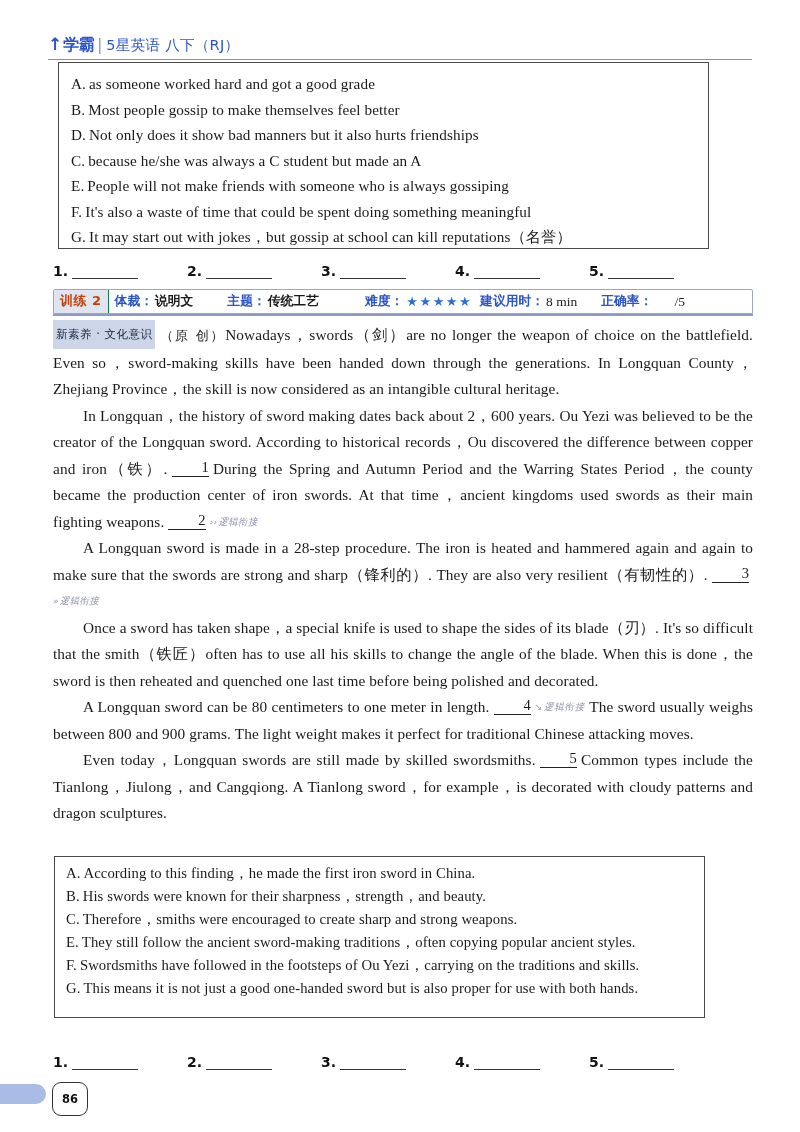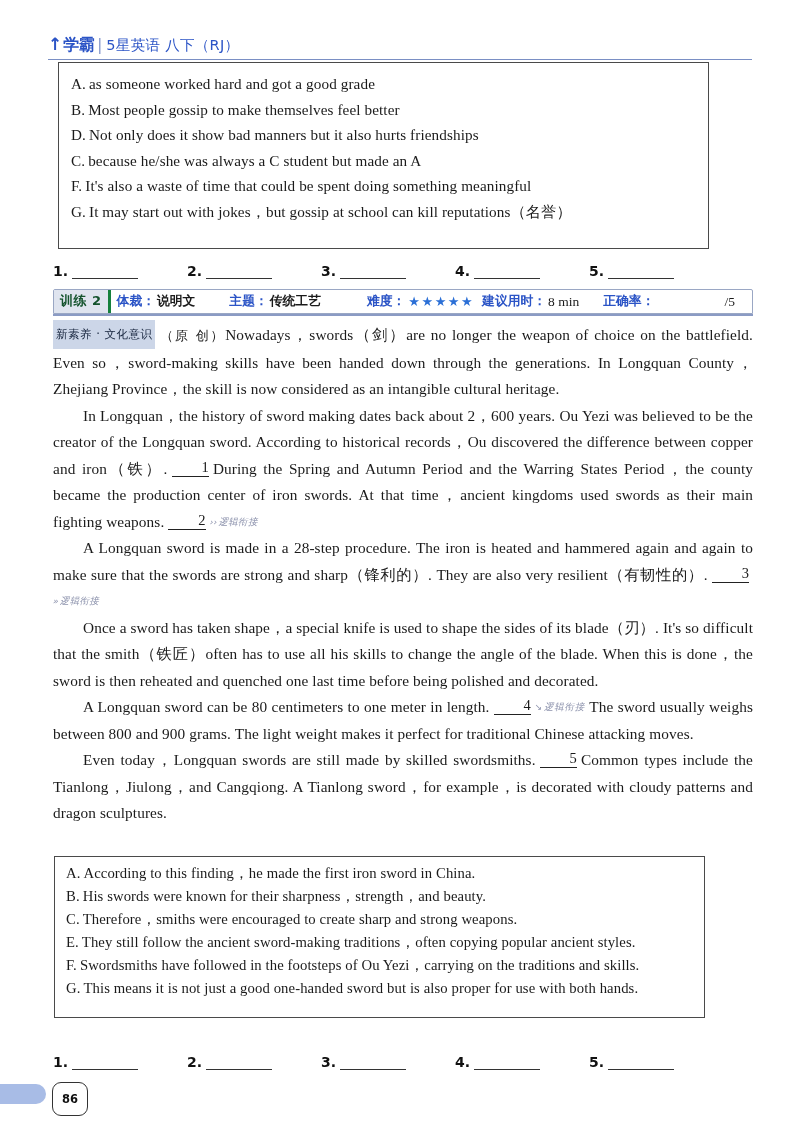--- a/index.html
+++ b/index.html
@@ -143,30 +143,30 @@
     height: 25px;
     border: 1px solid #9aa7c4;
     box-sizing: border-box;
     display: flex;
     align-items: center;
     background: #fff;
     border-radius: 2px 2px 0 0;
   }
   .train-badge {
     background: #dfe4ef;
-    color: #14532d;
+    color: #c2410c;
     font-family: "DejaVu Sans", sans-serif;
     font-size: 13px;
     font-weight: bold;
     padding: 3px 6px 4px 6px;
     height: 100%;
     box-sizing: border-box;
     display: flex;
     align-items: center;
-    border-right: 3px solid #15803d;
+    border-right: 1px solid #15803d;
     letter-spacing: 0.5px;
   }
   .info-seg {
     font-family: "DejaVu Sans", sans-serif;
     font-size: 12.8px;
     display: flex;
     align-items: center;
     white-space: nowrap;
   }
   .info-label {
@@ -304,20 +304,23 @@
     <div class="opt-line">
       <span class="opt-letter">B.</span><span>Most people gossip to make themselves feel better</span>
     </div>
     <div class="opt-line">
       <span class="opt-letter">D.</span><span>Not only does it show bad manners but it also hurts friendships</span>
     </div>
     <div class="opt-line">
       <span class="opt-letter">C.</span><span>because he/she was always a C student but made an A</span>
     </div>
     <div class="opt-line">
+      <span class="opt-letter">E.</span><span>People will not make friends with someone who is always gossiping</span>
+    </div>
+    <div class="opt-line">
       <span class="opt-letter">F.</span><span>It's also a waste of time that could be spent doing something meaningful</span>
     </div>
     <div class="opt-line">
       <span class="opt-letter">G.</span><span>It may start out with jokes，but gossip at school can kill reputations（名誉）</span>
     </div>
   </div>
 
   <div class="ansrow r1">
     <span class="ans-item">
       <span class="ans-num">1.</span>
@@ -352,21 +355,21 @@
       <span class="info-value">传统工艺</span>
     </span>
     <span class="info-seg" style="margin-left:46px;">
       <span class="info-label">难度：</span>
       <span class="stars">★★★★★</span>
     </span>
     <span class="info-seg" style="margin-left:8px;">
       <span class="info-label">建议用时：</span>
       <span class="info-value latin">8 min</span>
     </span>
-    <span class="info-seg" style="margin-left:24px;gap:48px;">
+    <span class="info-seg" style="margin-left:24px;">
       <span class="info-label">正确率：</span>
       <span class="info-value latin" style="margin-left:22px;">/5</span>
     </span>
   </div>
   <div class="infobar-bottomline"></div>
 
   <div class="passage">
 
     <p class="para">
       <span class="newlit-tag">新素养 · 文化意识</span><span class="cn-paren">（原 创）</span><span>Nowadays，swords（剑）are no longer the weapon of choice on the battlefield. Even so，sword-making skills have been handed down through the generations. In Longquan County，Zhejiang Province，the skill is now considered as an intangible cultural heritage.</span>

